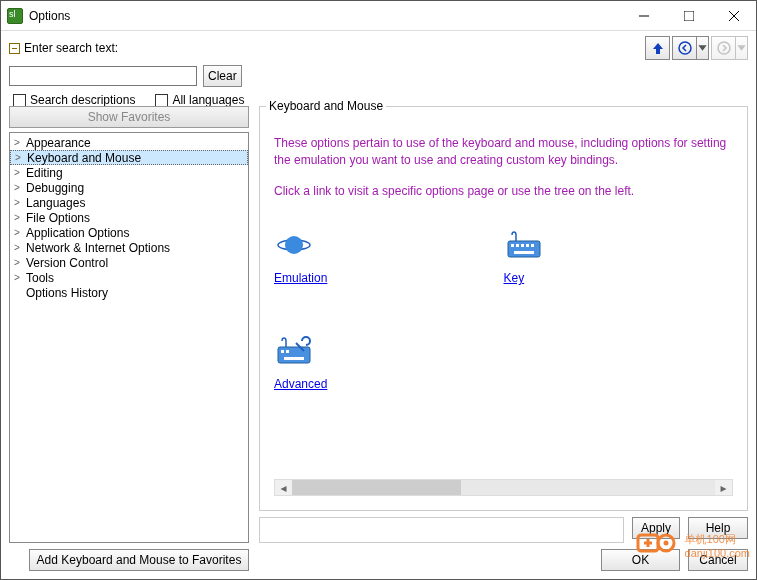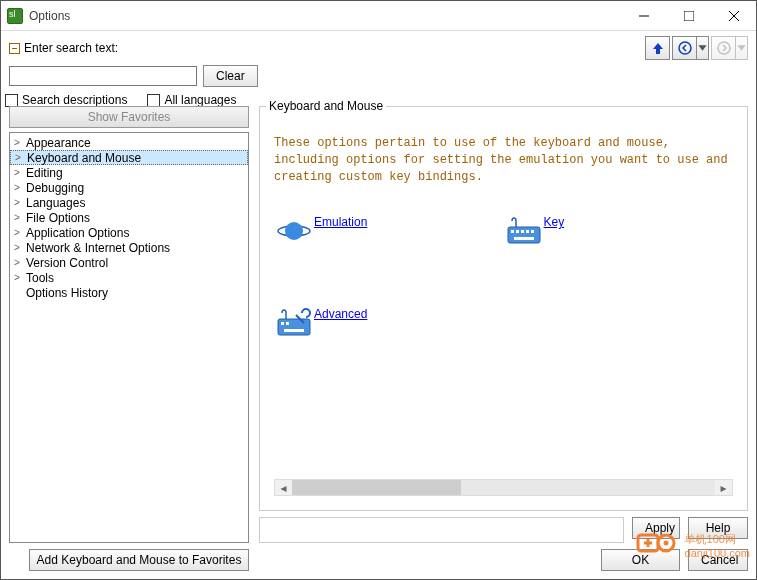--- a/index.html
+++ b/index.html
@@ -1,57 +1,57 @@
 <!DOCTYPE html>
 <html><head>
 <meta charset="utf-8">
 <style>
 * { box-sizing: border-box; margin: 0; padding: 0; font-family: "Segoe UI", Tahoma, sans-serif; font-size: 12px; }
 body { background: #fff; width: 757px; height: 580px; border: 1px solid #555; position: relative; overflow: hidden; }
 .titlebar { height: 30px; display: flex; align-items: center; padding: 0 0 0 6px; border-bottom: 1px solid #ddd; }
 .titlebar .app-icon { width: 16px; height: 16px; background: #3a8a2a; border: 1px solid #2a6a1a; border-radius: 2px; margin-right: 6px; position: relative; }
 .titlebar .app-icon::after { content: "sl"; color: #fff; font-size: 9px; position: absolute; left: 1px; top: 0; }
-.titlebar .title { flex: 1; color: #404040; }
+.titlebar .title { flex: 1; color: #000000; }
 .winbtns { display: flex; height: 100%; }
 .winbtn { width: 45px; display: flex; align-items: center; justify-content: center; }
 .winbtn svg { width: 10px; height: 10px; stroke: #000; stroke-width: 1; fill: none; }
 
 .toolbar-row { height: 34px; display: flex; align-items: center; padding: 0 8px; }
 .search-label-row { display: flex; align-items: center; gap: 4px; }
 .collapse-box { width: 11px; height: 11px; border: 1px solid #8a6a00; display: flex; align-items: center; justify-content: center; }
 .collapse-box div { width: 5px; height: 1px; background: #8a6a00; }
 .nav-btns { margin-left: auto; display: flex; gap: 2px; }
 .nav-btn { width: 25px; height: 24px; border: 1px solid #888; background: linear-gradient(#fdfdfd,#e6e6e6); display: flex; align-items: center; justify-content: center; }
 .nav-btn svg { width: 14px; height: 14px; }
 .nav-split { display: flex; }
 .nav-split .nav-btn:last-child { width: 12px; border-left: none; }
 
 .search-controls { padding: 0 8px; display: flex; align-items: center; gap: 6px; }
 .search-input { width: 188px; height: 20px; border: 1px solid #777; padding: 0 3px; }
-.btn { height: 22px; padding: 0 12px; border: 1px solid #888; background: linear-gradient(#fdfdfd,#e6e6e6); cursor: pointer; }
-.chk-row { padding: 6px 4px; display: flex; gap: 20px; align-items: center; }
+.btn { height: 22px; padding: 0 4px; border: 1px solid #888; background: linear-gradient(#fdfdfd,#e6e6e6); cursor: pointer; }
+.chk-row { padding: 6px 12px; display: flex; gap: 20px; align-items: center; }
 .chk { display: flex; align-items: center; gap: 4px; }
 .chkbox { width: 13px; height: 13px; border: 1px solid #333; }
 
 .body-split { display: flex; position: absolute; top: 105px; bottom: 8px; left: 8px; right: 8px; }
 .left-pane { width: 240px; display: flex; flex-direction: column; }
 .fav-btn { height: 22px; border: 1px solid #999; background: linear-gradient(#f5f5f5,#e0e0e0); color: #888; display: flex; align-items: center; justify-content: center; margin-bottom: 4px; }
 .tree { flex: 1; border: 1px solid #888; background: #fff; overflow: auto; padding: 2px 0; }
 .tree-item { display: flex; align-items: center; height: 15px; padding: 0 4px; font-size: 12px; cursor: default; }
 .tree-item.selected { background: #cce8ff; border: 1px dotted #666; }
 .expander { width: 12px; color: #666; font-size: 10px; }
 .tree-item.no-exp .expander { visibility: hidden; }
 .add-fav-btn { height: 22px; border: 1px solid #888; background: linear-gradient(#fdfdfd,#e6e6e6); margin-top: 6px; display: flex; align-items: center; justify-content: center; margin-left: 20px; }
 
 .right-pane { flex: 1; margin-left: 10px; display: flex; flex-direction: column; }
 .group-frame { border: 1px solid #ccc; position: relative; padding: 28px 14px 14px 14px; flex: 1; display: flex; flex-direction: column; }
 .group-title { position: absolute; top: -8px; left: 6px; background: #fff; padding: 0 3px; }
-.desc { color: #a16207; line-height: 1.4; font-family: Liberation Mono, monospace; }
+.desc { color: #a21caf; line-height: 1.4; }
 .opt-grid { display: flex; flex-wrap: wrap; margin-top: 30px; }
-.opt-cell { width: 50%; display: flex; flex-direction: row; align-items: flex-start; margin-bottom: 50px; }
+.opt-cell { width: 50%; display: flex; flex-direction: column; align-items: flex-start; margin-bottom: 50px; }
 .opt-icon { width: 40px; height: 32px; margin-bottom: 10px; }
 .opt-link { color: #0000ee; text-decoration: underline; cursor: pointer; }
 .h-scroll { height: 17px; background: #f0f0f0; border: 1px solid #ddd; display: flex; align-items: center; margin-top: auto; }
 .h-scroll .arrow { width: 17px; height: 100%; display: flex; align-items: center; justify-content: center; color: #666; }
 .h-scroll .track { flex: 1; background: #e8e8e8; height: 100%; position: relative; }
 .h-scroll .thumb { position: absolute; left: 0; width: 40%; height: 100%; background: #cdcdcd; }
 .btn-row2 { display: flex; justify-content: flex-end; gap: 8px; }
 .bottom-frame { border: 1px solid #ccc; height: 26px; margin-top: 2px; margin-right: 160px; }
 
 .watermark { position: absolute; right: 6px; bottom: 20px; color: #f08030; font-size: 11px; opacity: 0.85; pointer-events: none; margin-top: 48px; }
@@ -190,20 +190,21 @@
           <span>Options History</span>
         </div>
       </div>
     <div class="add-fav-btn">Add Keyboard and Mouse to Favorites</div>
   </div>
 
   <div class="right-pane">
     <div class="group-frame">
       <div class="group-title">Keyboard and Mouse</div>
       <p class="desc">These options pertain to use of the keyboard and mouse, including options for setting the emulation you want to use and creating custom key bindings.</p>
+      <p class="desc" style="margin-top:14px">Click a link to visit a specific options page or use the tree on the left.</p>
       <div class="opt-grid" id="opt-grid">
           <div class="opt-cell">
             <div class="opt-icon"><svg viewBox="0 0 40 32">
                 <ellipse cx="20" cy="16" rx="16" ry="5" fill="none" stroke="#2060c0" stroke-width="1.5"></ellipse>
                 <circle cx="20" cy="16" r="9" fill="#3a8ae0"></circle>
               </svg></div>
             <a class="opt-link">Emulation</a>
           </div>
           <div class="opt-cell">
             <div class="opt-icon"><svg viewBox="0 0 40 32">

